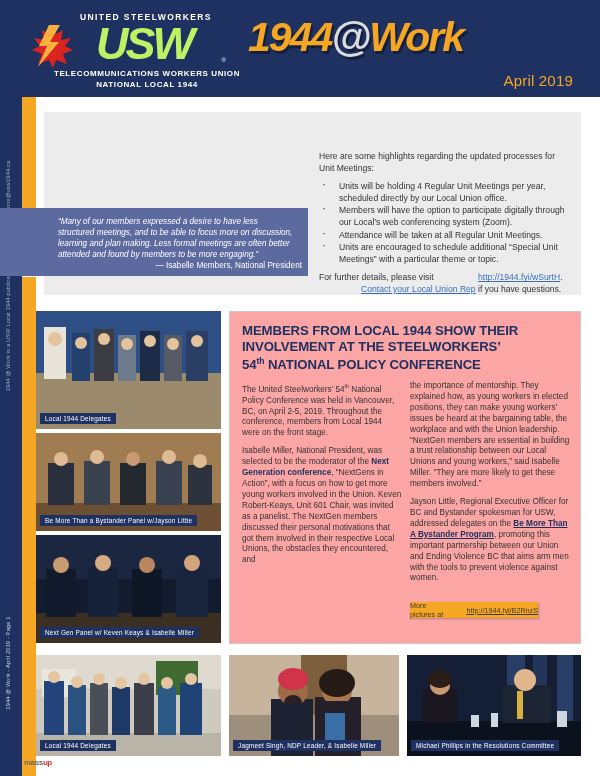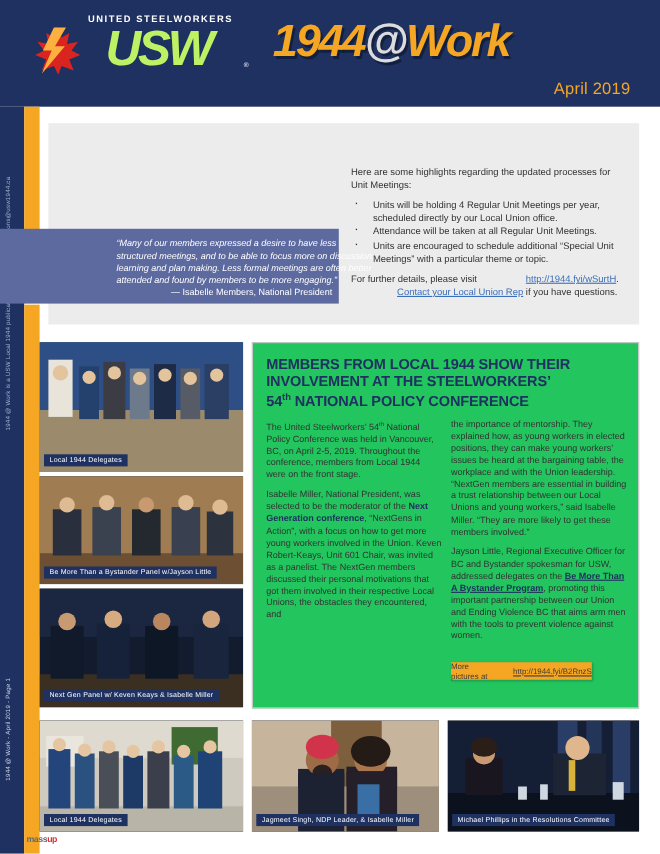--- a/index.html
+++ b/index.html
@@ -98,21 +98,21 @@
   .col-left{
     position:absolute; left:14px; top:39px; width:250px;
     font-size:8.6px; line-height:11.6px; color:#333;
   }
   .quote-box{
     position:absolute; left:-44px; top:96px; width:308px; height:68px;
     background:#5c6aa0; color:#ffffff;
   }
   .quote-txt{
     position:absolute; left:58px; top:8px; width:238px;
-    font-size:8.2px; line-height:11px; font-style:italic;margin-left:48px;
+    font-size:8.2px; line-height:11px; font-style:italic;
   }
   .quote-attr{
     position:absolute; right:6px; bottom:6px;
     font-size:8.2px; font-style:normal;
   }
   .col-right{
     position:absolute; left:275px; top:39px; width:250px;
     font-size:8.6px; line-height:11.6px; color:#333;
   }
   .col-right ul{ list-style:none; margin:7px 0 7px 0; }
@@ -135,21 +135,21 @@
   .p1{ left:36px; top:311px; width:185px; height:118px; }
   .p2{ left:36px; top:433px; width:185px; height:98px;  }
   .p3{ left:36px; top:535px; width:185px; height:108px; }
   .p4{ left:36px; top:655px; width:185px; height:101px; }
   .p5{ left:229px; top:655px; width:170px; height:101px; }
   .p6{ left:407px; top:655px; width:174px; height:101px; }
 
   
   .article{
     position:absolute; left:229px; top:311px; width:352px; height:333px;
-    background:#22c55e; border:1px solid #c8c8c8;
+    background:#fca5a5; border:1px solid #c8c8c8;
   }
   .art-head{
     position:absolute; left:12px; top:11px; width:330px;
     color:#1e3160; font-size:13.2px; font-weight:bold;
     line-height:15.5px; letter-spacing:-0.1px;
   }
   .art-col{
     position:absolute; top:69px; width:160px;
     font-size:8.2px; line-height:10.9px; color:#333;
   }
@@ -186,20 +186,24 @@
       <path d="M24 3 L14 24 L22 24 L13 45 L34 20 L25 20 L35 3 Z" fill="#fbb040"></path>
     </svg>
 
     <div class="usw-top-text">UNITED STEELWORKERS</div>
 
     <div class="usw-mark">
       <div class="usw-letters">USW</div>
       <span class="usw-reg">®</span>
     </div>
 
+    <div class="usw-bot-text">
+      <div>TELECOMMUNICATIONS WORKERS UNION</div>
+      <div>NATIONAL LOCAL 1944</div>
+    </div>
   </div>
 
   <div class="title-1944"><span>1944</span><span class="title-at">@</span><span>Work</span></div>
 
   <div class="issue-date">April 2019</div>
 </div>
 
 <div class="rail-navy">
   <div class="spine-text">1944 @ Work is a USW Local 1944 publication - Editor: communications@usw1944.ca</div>
   <div class="spine-text2">1944 @ Work - April 2019 - Page 1</div>
@@ -212,20 +216,21 @@
 
   <div class="quote-box">
     <div class="quote-txt">“Many of our members expressed a desire to have less structured meetings, and to be able to focus more on discussion, learning and plan making. Less formal meetings are often better attended and found by members to be more engaging.”</div>
     <div class="quote-attr">— Isabelle Members, National President</div>
   </div>
 
   <div class="col-right">
     <div>Here are some highlights regarding the updated processes for Unit Meetings:</div>
     <ul>
       <li>Units will be holding 4 Regular Unit Meetings per year, scheduled directly by our Local Union office.</li>
+      <li>Members will have the option to participate digitally through our Local’s web conferencing system (Zoom).</li>
       <li>Attendance will be taken at all Regular Unit Meetings.</li>
       <li>Units are encouraged to schedule additional “Special Unit Meetings” with a particular theme or topic.</li>
     </ul>
     <div><span>For further details, please visit </span><a class="lnk" href="#">http://1944.fyi/wSurtH</a><span>. </span><a class="lnk" href="#">Contact your Local Union Rep</a><span> if you have questions.</span></div>
   </div>
 </div>
 
 <div class="ph p1">
   <svg width="185" height="118" viewBox="0 0 185 118">
     <rect width="185" height="118" fill="#b9a98d"></rect>

